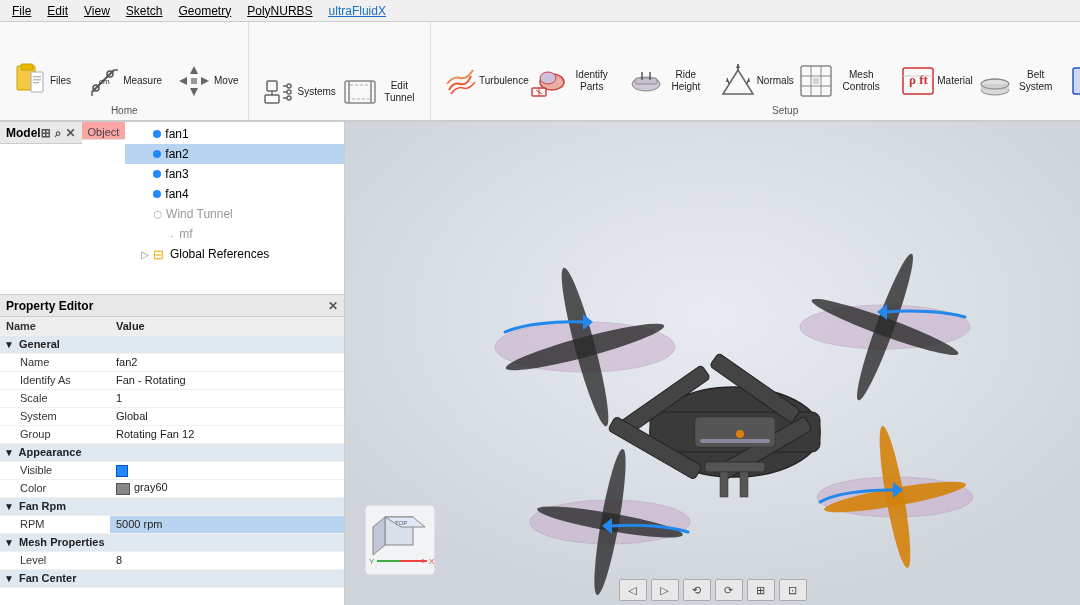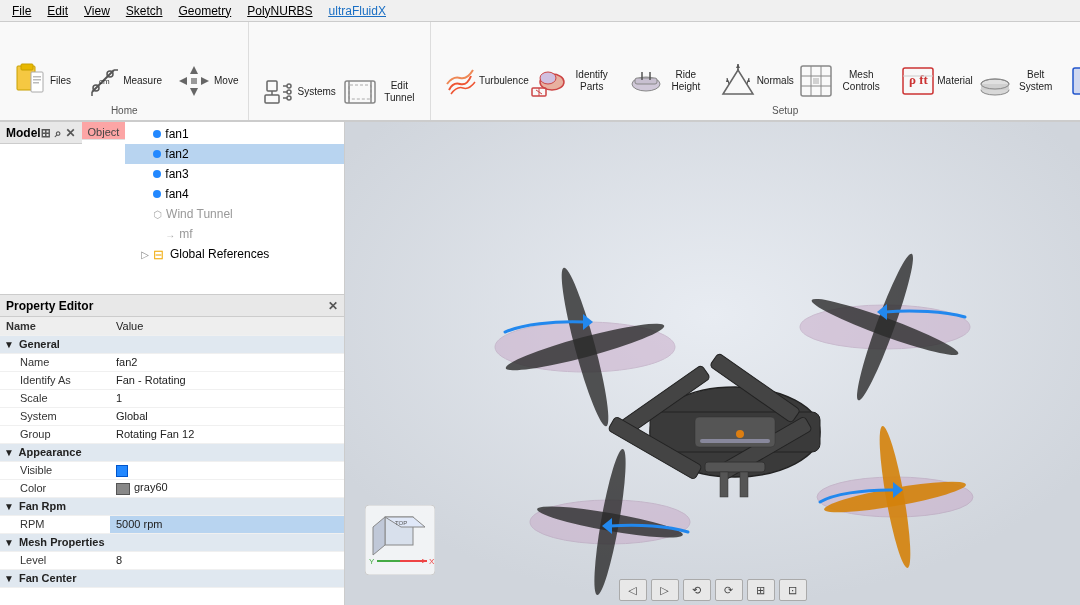--- a/index.html
+++ b/index.html
@@ -539,21 +539,21 @@
         <span>Property Editor</span>
         <div class="panel-header-icons">
           <span class="panel-header-icon">✕</span>
         </div>
       </div>
       <div class="prop-table">
         <table class="props">
           <thead>
             <tr>
               <td style="font-weight:bold;background:#eee;font-size:11px">Name</td>
-              <td style="font-weight:normal;background:#eee;font-size:11px">Value</td>
+              <td style="font-weight:bold;background:#eee;font-size:11px">Value</td>
             </tr>
           </thead>
           <tbody>
 
             <tr class="prop-section">
               <td colspan="2" style="padding-left:4px">
                 <span style="font-size:10px;margin-right:2px">▼</span>
                 General
               </td>
             </tr>

